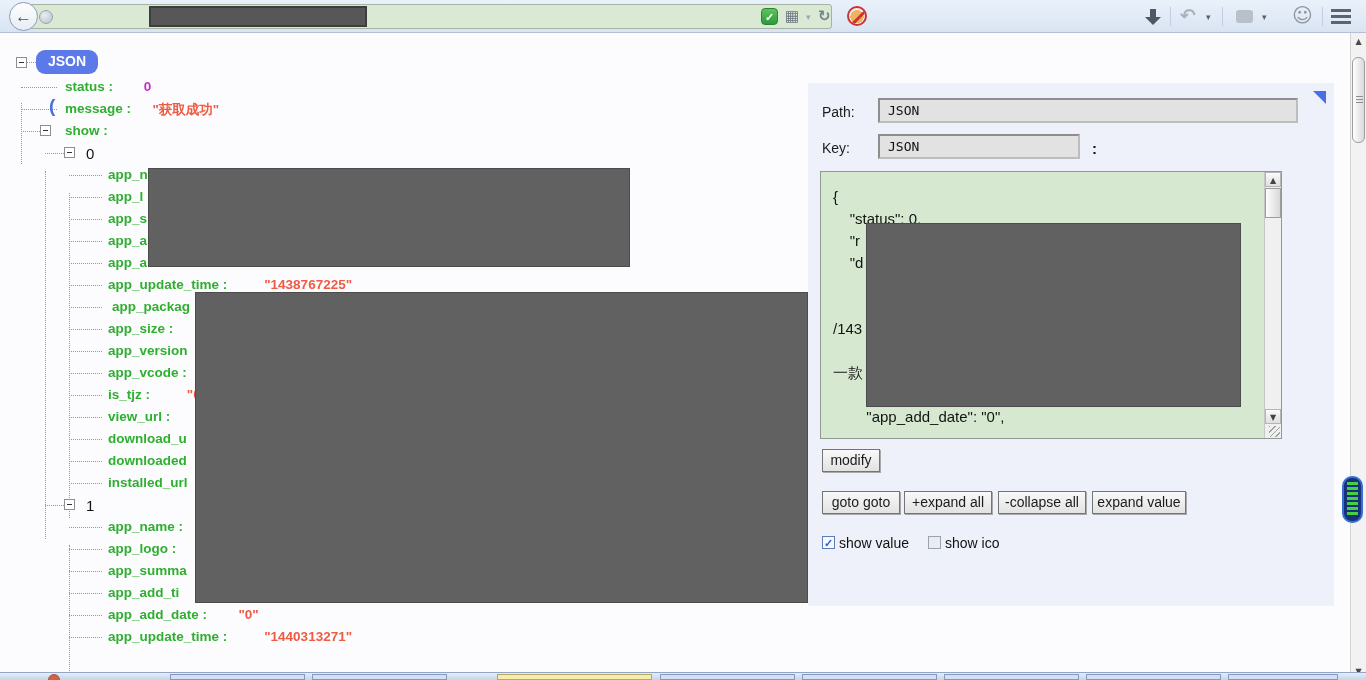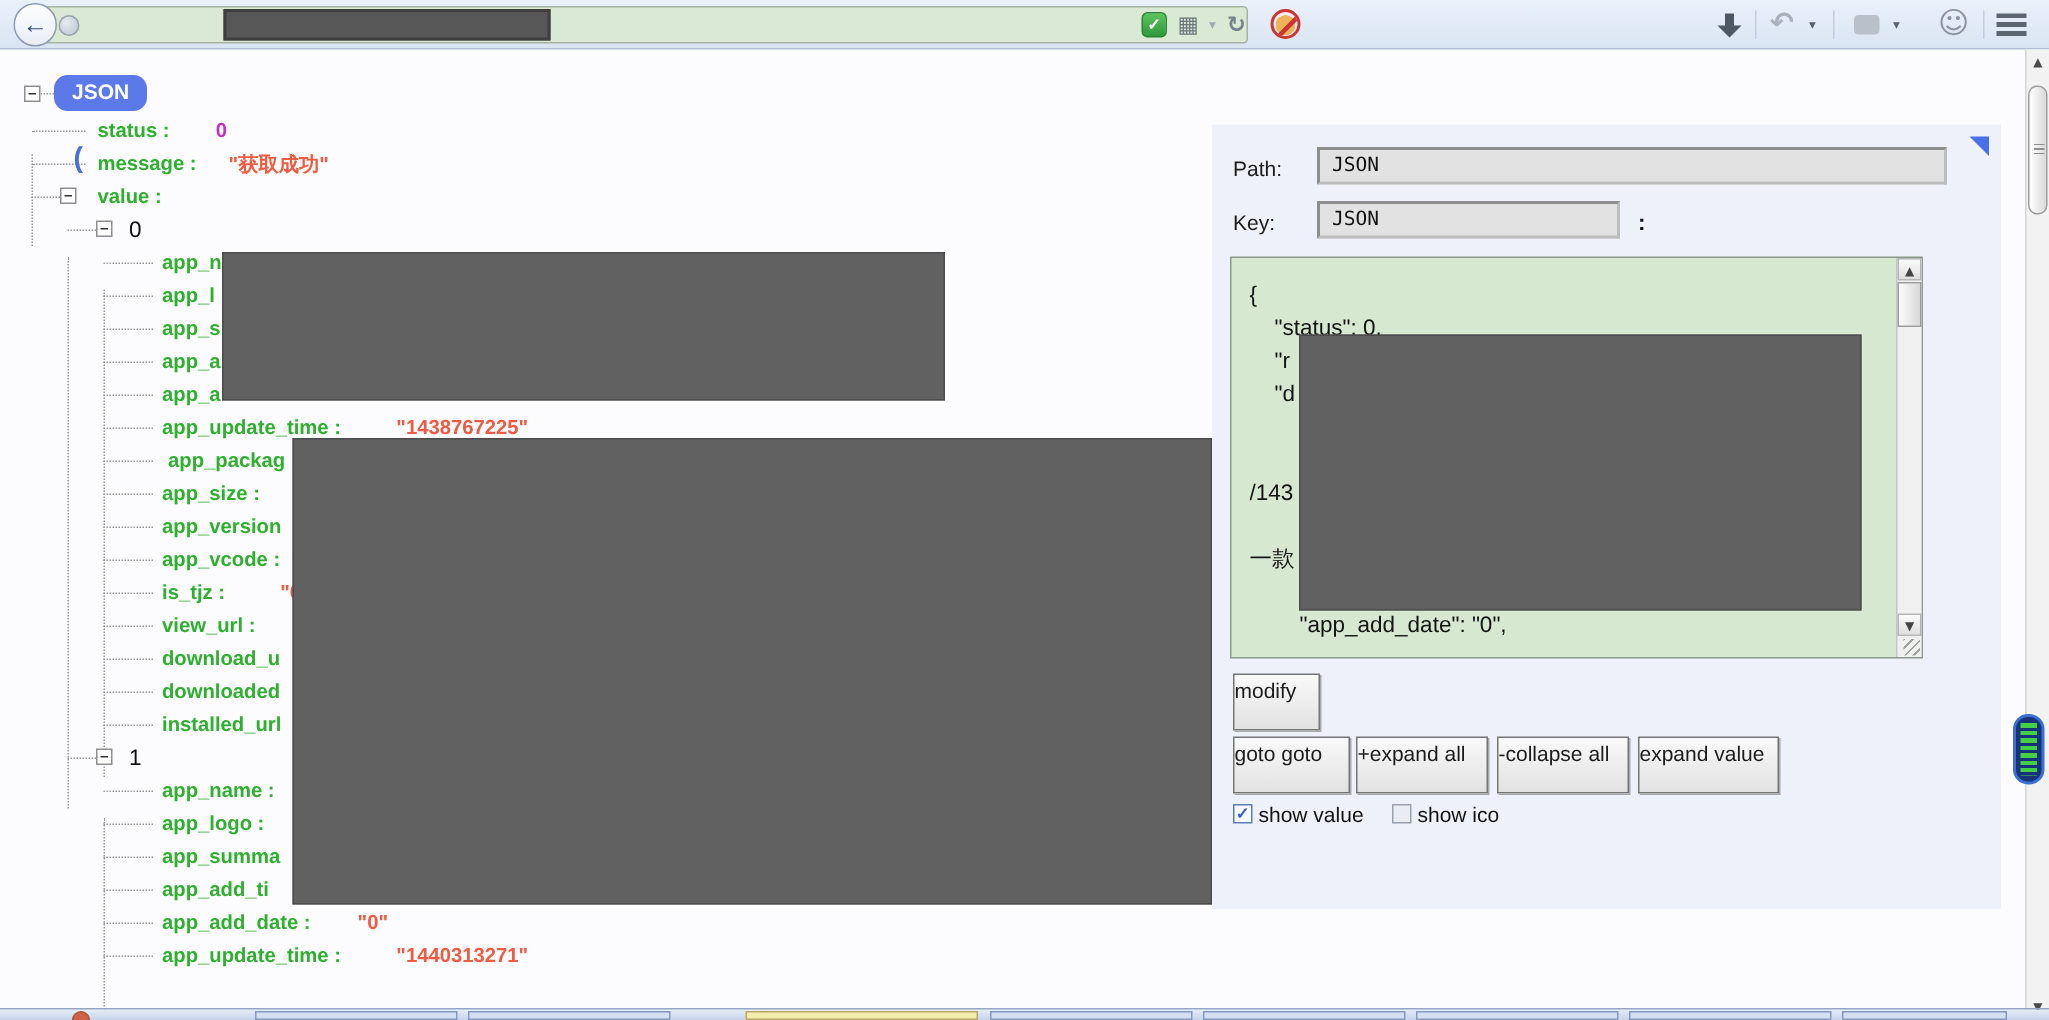--- a/index.html
+++ b/index.html
@@ -82,23 +82,23 @@
   .esb { position:absolute; right:0; top:0; bottom:0; width:17px; background:#f0f0f0; border-left:1px solid #c6c6c6;}
   .esb .up, .esb .dn { position:absolute; left:0; width:16px; height:15px; text-align:center;
                        font-size:8px; color:#444; line-height:15px; background:linear-gradient(#fbfbfb,#dfdfdf);
                        border:1px solid #b5b5b5; font-family:"DejaVu Sans",sans-serif;}
   .esb .up { top:0; } .esb .dn { bottom:14px; }
   .esb .thumb { position:absolute; left:0; top:16px; width:16px; height:30px;
                 background:linear-gradient(90deg,#fdfdfd,#d8d8d8); border:1px solid #9d9d9d; }
   .grip { position:absolute; right:1px; bottom:1px; width:11px; height:11px;
           background:repeating-linear-gradient(135deg,#9aa59a 0 1px, transparent 1px 4px);}
 
-  .btn { position:absolute; height:38px; background:linear-gradient(#f9f9f9,#e2e2e2);
+  .btn { position:absolute; height:23px; background:linear-gradient(#f9f9f9,#e2e2e2);
          border:1px solid #757575; box-shadow:1px 1px 0 #a9a9a9; font-size:14px; color:#1b1b1b;
-         line-height:21px; }
+         text-align:center; line-height:21px; }
   .cb { position:absolute; width:13px; height:13px; border:1px solid #9aa2ae; background:#e9ecf1;
         font-size:11px; line-height:12px; text-align:center; color:#3a5fd0; font-weight:bold;}
   .cb.checked { background:#f6f9ff; border-color:#5a7db8; }
   .cblabel { position:absolute; font-size:14px; color:#111; }
   #taskbar { position:absolute; left:0; top:672px; width:1366px; height:8px;
              background:linear-gradient(#e4edf9,#c6d4ea); border-top:1px solid #93a5c4; z-index:60;}
   .tb-seg { position:absolute; top:1px; height:6px; background:#d5dff2; border:1px solid #8399c0; }
   .tb-seg.hl { background:#f4edae; border-color:#b6a864; }
   .tb-dot { position:absolute; left:48px; top:1px; width:12px; height:7px; border-radius:6px 6px 0 0;
             background:#d06048; border:1px solid #a53; }
@@ -154,21 +154,21 @@
   <div class="hstub" style="left:27px;top:29px;width:9px"></div>
   <div id="root-box" style="left:16px;top:24px"></div>
   <div id="root-badge" style="top:17px">JSON</div>
 
   <div id="tree-rows" style="position:absolute;left:0;top:0">
       <div class="trow" style="top: 43px;"><div class="hstub" style="left: 21px; top: 11px; width: 36px;"></div><span class="tkey" style="position: absolute; left: 65px; top: 3px;">status :</span><span class="tval-num" style="position: relative; left: 133.8px; top: 3px;">0</span></div>
       <div class="trow" style="top: 65px;"><div class="hstub" style="left: 21px; top: 11px; width: 36px;"></div><span class="selmark">(</span><span class="tkey" style="position: absolute; left: 65px; top: 3px;">message :</span><span class="tval-str" style="position: relative; left: 142.4px; top: 3px;">"获取成功"</span></div>
       <div class="trow" style="top: 87px;">
         <div class="hstub" style="left: 21px; top: 11px; width: 19px;"></div>
         <div class="cbox" style="left: 40px; top: 5px;"></div>
-        <span class="tkey" style="position: absolute; left: 65px; top: 3px;">value :</span>
+        <span class="tkey" style="position: absolute; left: 65px; top: 3px;">show :</span>
       </div>
       <div class="trow" style="top: 109px;">
         <div class="hstub" style="left: 45px; top: 11px; width: 19px;"></div>
         <div class="cbox" style="left: 64px; top: 5px;"></div>
         <span class="tidx" style="position: absolute; left: 86px; top: 3px;">0</span>
       </div>
       <div class="trow" style="top: 131px;">
         <div class="hstub" style="left: 69px; top: 11px; width: 33px;"></div>
         <span class="tkey" style="position: absolute; left: 108px; top: 3px;">app_n</span>
       </div>

